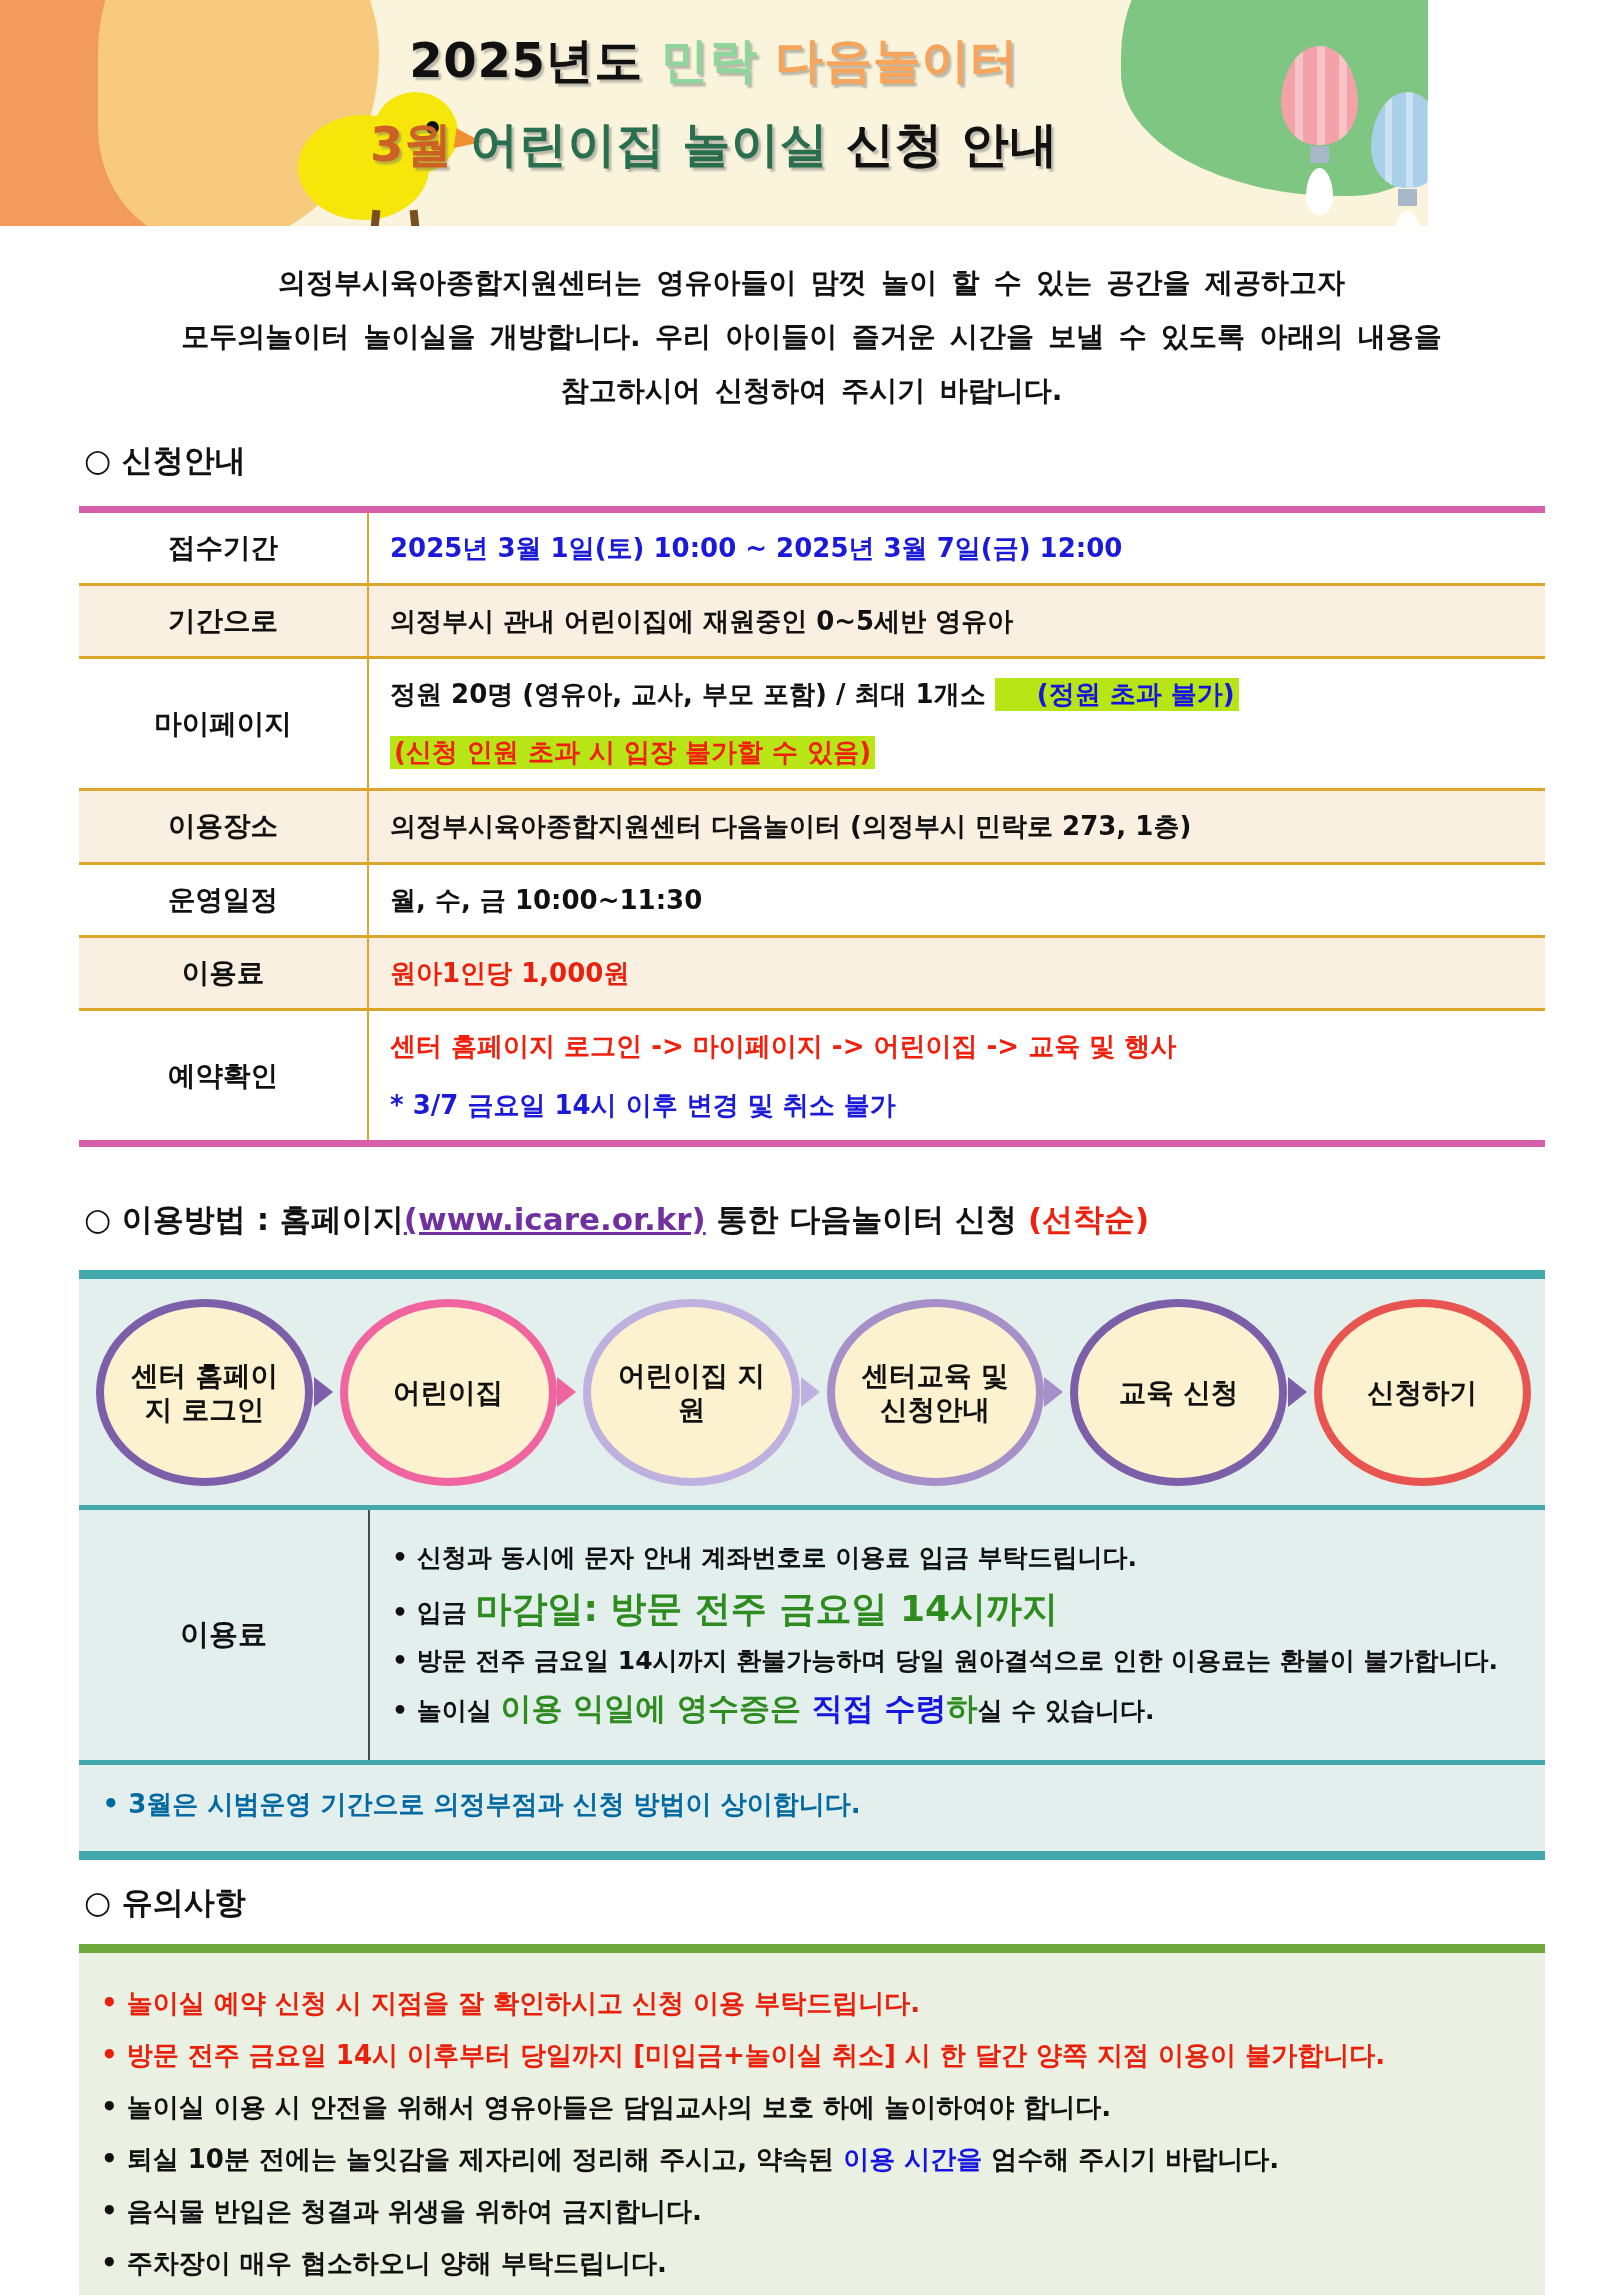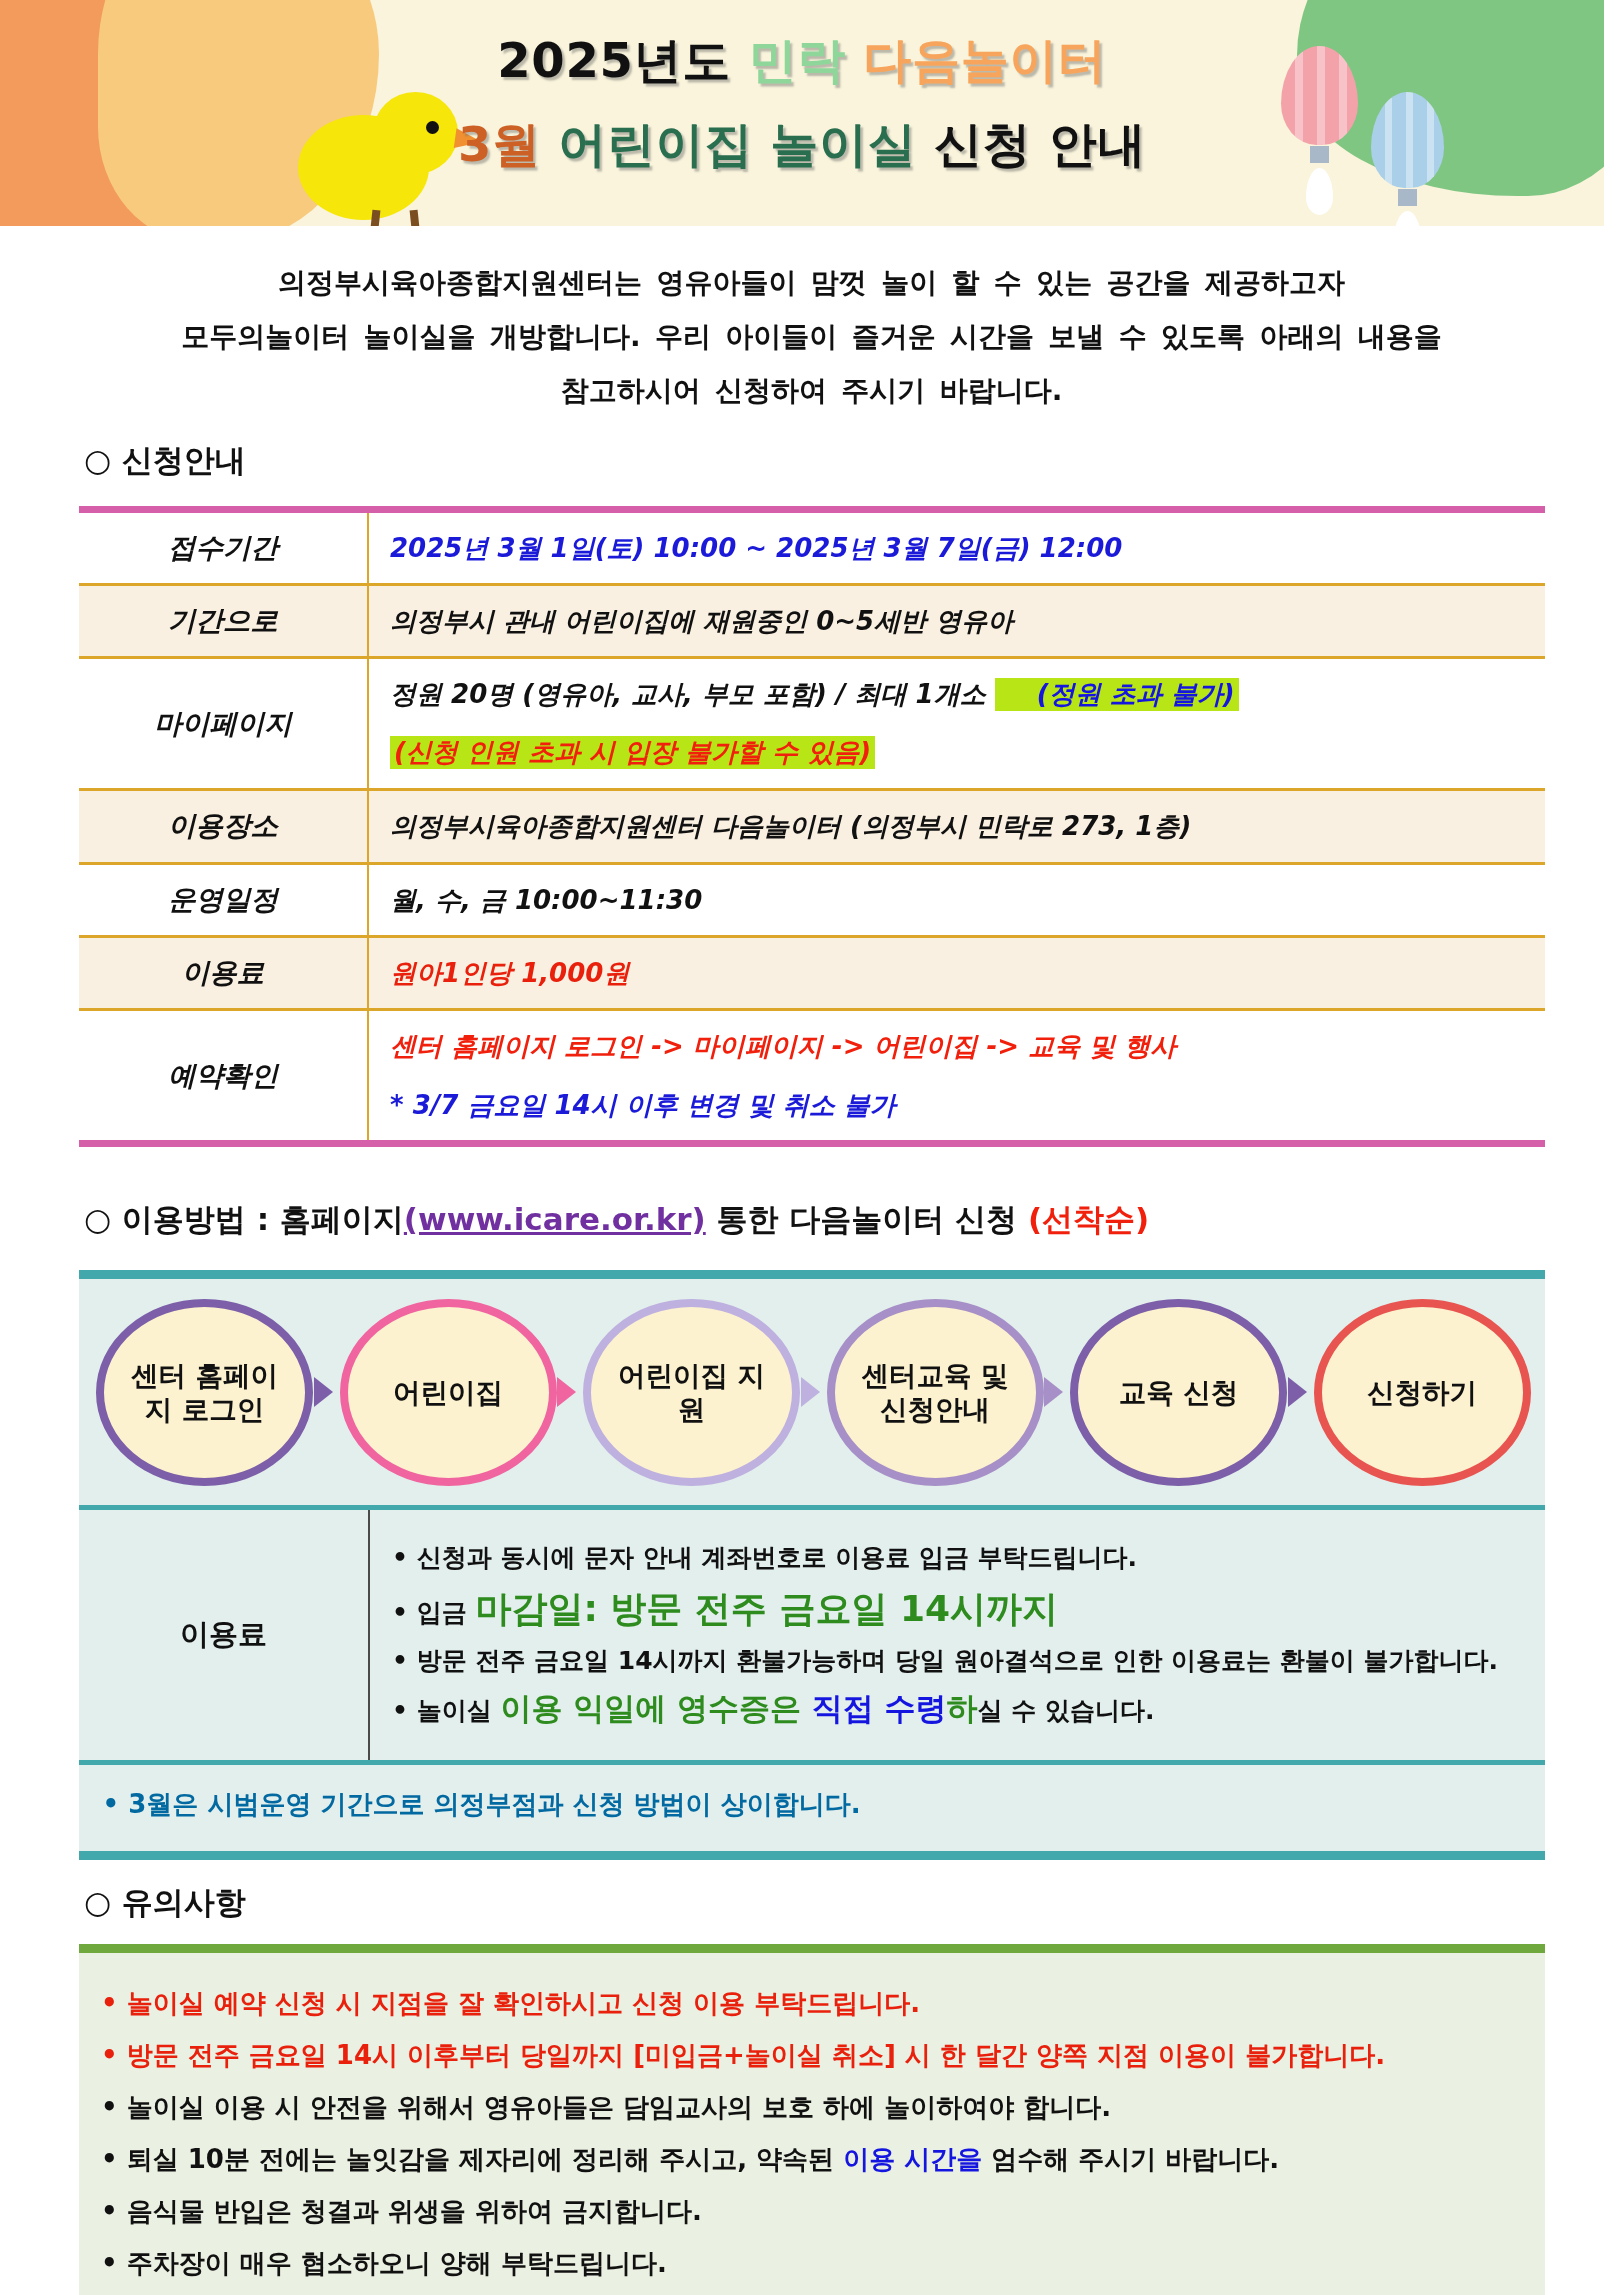--- a/index.html
+++ b/index.html
@@ -4,21 +4,21 @@
 <style>
   * { box-sizing: border-box; }
   html,body { margin:0; padding:0; }
   body {
     width:1623px; height:2295px; background:#ffffff; overflow:hidden;
     font-family:"DejaVu Sans","Liberation Sans",sans-serif;
     font-weight:bold; color:#111;
   }
 
   
-  .header { position:relative; width:1604px; height:226px; background:#F9F4DB; overflow:hidden; }
+  .header { position:relative; width:1428px; height:226px; background:#F9F4DB; overflow:hidden; }
   .blob-orange-dark { position:absolute; left:-98px; top:-111px; width:393px; height:458px;
     background:#F29B5C; border-radius:42% 58% 55% 45% / 48% 52% 60% 40%; }
   .blob-orange-light { position:absolute; left:98px; top:-98px; width:281px; height:340px;
     background:#F8CA7E; border-radius:45% 55% 60% 40% / 50% 50% 62% 38%; }
   .blob-green { position:absolute; right:-59px; top:-105px; width:366px; height:301px;
     background:#7FC682; border-radius:48% 52% 38% 62% / 55% 45% 58% 42%; }
 
   .chick { position:absolute; left:298px; top:92px; width:203px; height:137px; }
   .chick .body { position:absolute; left:0; top:23px; width:131px; height:105px; background:#F6E60A; border-radius:50%; }
   .chick .head { position:absolute; left:75px; top:0; width:85px; height:82px; background:#F6E60A; border-radius:50%; }
@@ -51,21 +51,21 @@
   .t-dgreen { color:#2A6E50; }
 
   
   .intro { padding-top:30px; text-align:center; font-size:28px; line-height:54px; word-spacing:4.6px; color:#111; }
 
   
   .sec-heading { margin:22px 0 0 84px; font-size:31px; color:#111; }
 
   
   .apply-table { margin:23.6px 0 0 79px; width:1466px;
-    border-top:7.9px solid #D55FA8; border-bottom:7.9px solid #D55FA8; border-collapse:collapse;font-style:italic; }
+    border-top:7.9px solid #D55FA8; border-bottom:7.9px solid #D55FA8; border-collapse:collapse; }
   .apply-table td { vertical-align:middle; }
   .apply-table tr + tr td { border-top:3.3px solid #DBA62A; }
   .apply-table td.lbl { width:289px; text-align:center; font-size:27.5px; padding:17px 6.5px; }
   .apply-table td.val { border-left:2.6px solid #DBA62A; font-size:26px; padding:17px 13px 17px 21px; line-height:1.4; }
   .row-alt { background:#FAF0E1; }
   .blue-text { color:#1A1AD8; }
   .red-text  { color:#F0200C; }
   .hl { background:#B7E515; padding:1.3px 3.9px; }
   .hl-blue { color:#1515E0;padding-left:42px; }
   .hl-red  { color:#F0200C; }

